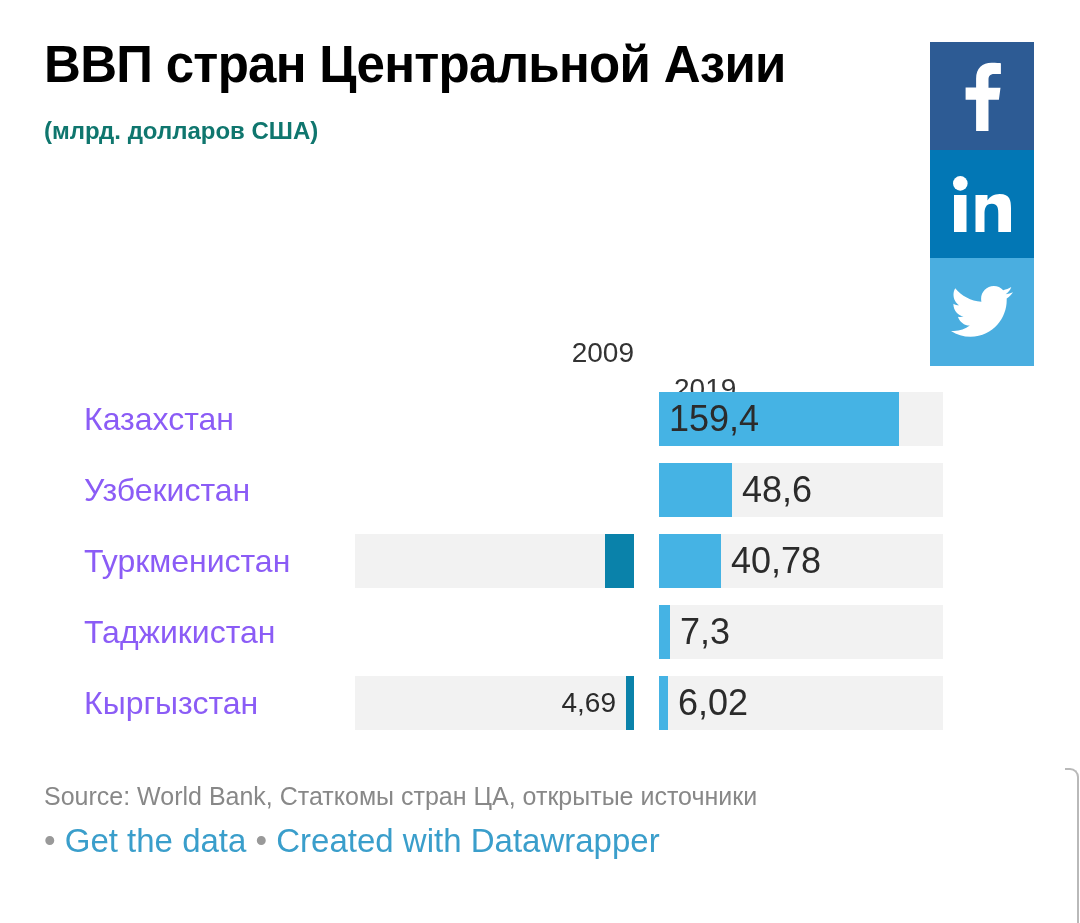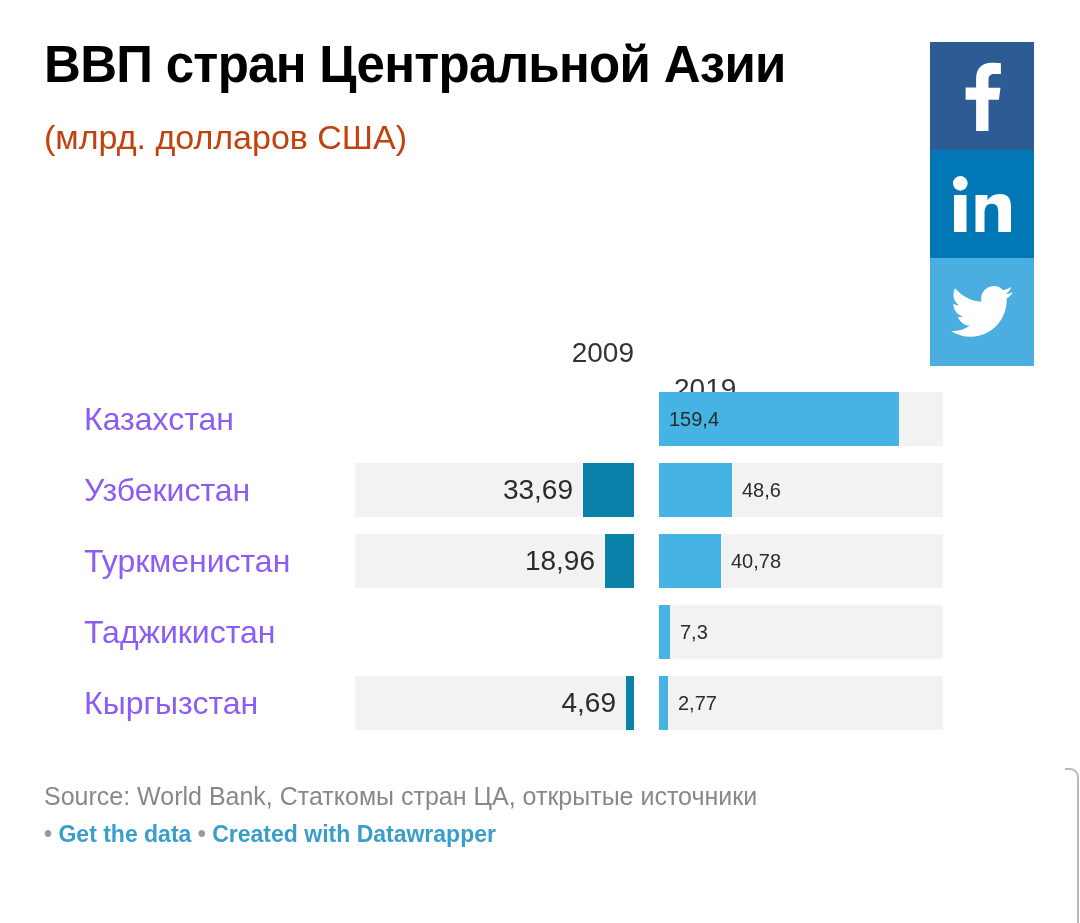--- a/index.html
+++ b/index.html
@@ -36,24 +36,24 @@
   #chart-title {
     font-size: 51px;
     line-height: 1.13;
     font-weight: 700;
     letter-spacing: -0.7px;
     color: #000000;
     margin: 0;
     white-space: pre-wrap;
   }
   #chart-subtitle {
-    font-size: 34px;
+    font-size: 24px;
     line-height: 1.25;
-    font-weight: 400;
-    color: #c2410c;
+    font-weight: 700;
+    color: #0f766e;
     margin: 22px 0 0 0;
   }
 
   
   #social-share {
     position: absolute;
     left: 930px;
     top: 42px;
     width: 104px;
   }
@@ -171,46 +171,45 @@
     top: 0;
     height: 54px;
     background: #45b3e4;
   }
   .value-right {
     position: absolute;
     left: 0;
     top: 0;
     height: 54px;
     line-height: 54px;
-    font-size: 20px;
+    font-size: 36px;
     white-space: nowrap;
     padding-left: 10px;
     color: #2b2b2b;
   }
 
   
   #chart-footer {
     position: absolute;
     left: 44px;
     top: 780px;
     width: 990px;
   }
   #footer-source {
     font-size: 25px;
     line-height: 1.35;
     color: #888888;
     white-space: nowrap;
   }
   #footer-links {
-    font-size: 23px;
+    font-size: 33px;
     line-height: 1.35;
     margin-top: 5px;
     color: #999999;
     white-space: nowrap;
-    font-weight: bold;
   }
   #footer-links .bullet { color: #999999; }
   #footer-links a {
     color: #3a9ecb;
     text-decoration: none;
   }
 
   
   #scrollbar-hint {
     position: absolute;
@@ -268,34 +267,29 @@
     <div id="rows">
         <div class="chart-row">
           <div class="row-label">Казахстан</div>
           <div class="track-right">
             <div class="bar-right" style="width: 240px; background: rgb(69, 179, 228);"></div>
             <div class="value-right" style="left: 0px;">159,4</div>
           </div>
         </div>
         <div class="chart-row">
           <div class="row-label">Узбекистан</div>
-          <div class="track-left">
-            <div class="bar-left" style="width: 51px; background: rgb(10, 130, 170);"></div>
-            <div class="value-left outside" style="right: 51px;">33,69</div>
-          </div>
           <div class="track-right">
             <div class="bar-right" style="width: 73px; background: rgb(69, 179, 228);"></div>
             <div class="value-right" style="left: 73px;">48,6</div>
           </div>
         </div>
         <div class="chart-row">
           <div class="row-label">Туркменистан</div>
           <div class="track-left">
             <div class="bar-left" style="width: 29px; background: rgb(10, 130, 170);"></div>
-            <div class="value-left outside" style="right: 29px;">18,96</div>
           </div>
           <div class="track-right">
             <div class="bar-right" style="width: 62px; background: rgb(69, 179, 228);"></div>
             <div class="value-right" style="left: 62px;">40,78</div>
           </div>
         </div>
         <div class="chart-row">
           <div class="row-label">Таджикистан</div>
           <div class="track-right">
             <div class="bar-right" style="width: 11px; background: rgb(69, 179, 228);"></div>
@@ -303,21 +297,21 @@
           </div>
         </div>
         <div class="chart-row">
           <div class="row-label">Кыргызстан</div>
           <div class="track-left">
             <div class="bar-left" style="width: 8px; background: rgb(10, 130, 170);"></div>
             <div class="value-left outside" style="right: 8px;">4,69</div>
           </div>
           <div class="track-right">
             <div class="bar-right" style="width: 9px; background: rgb(69, 179, 228);"></div>
-            <div class="value-right" style="left: 9px;">2,77</div>
+            <div class="value-right" style="left: 9px;">6,02</div>
           </div>
         </div>
       </div>
 
   </div>
 
   <div id="chart-footer">
     <div id="footer-source">Source: World Bank, Статкомы стран ЦА, открытые источники</div>
     <div id="footer-links">
       <span class="bullet">•</span>

